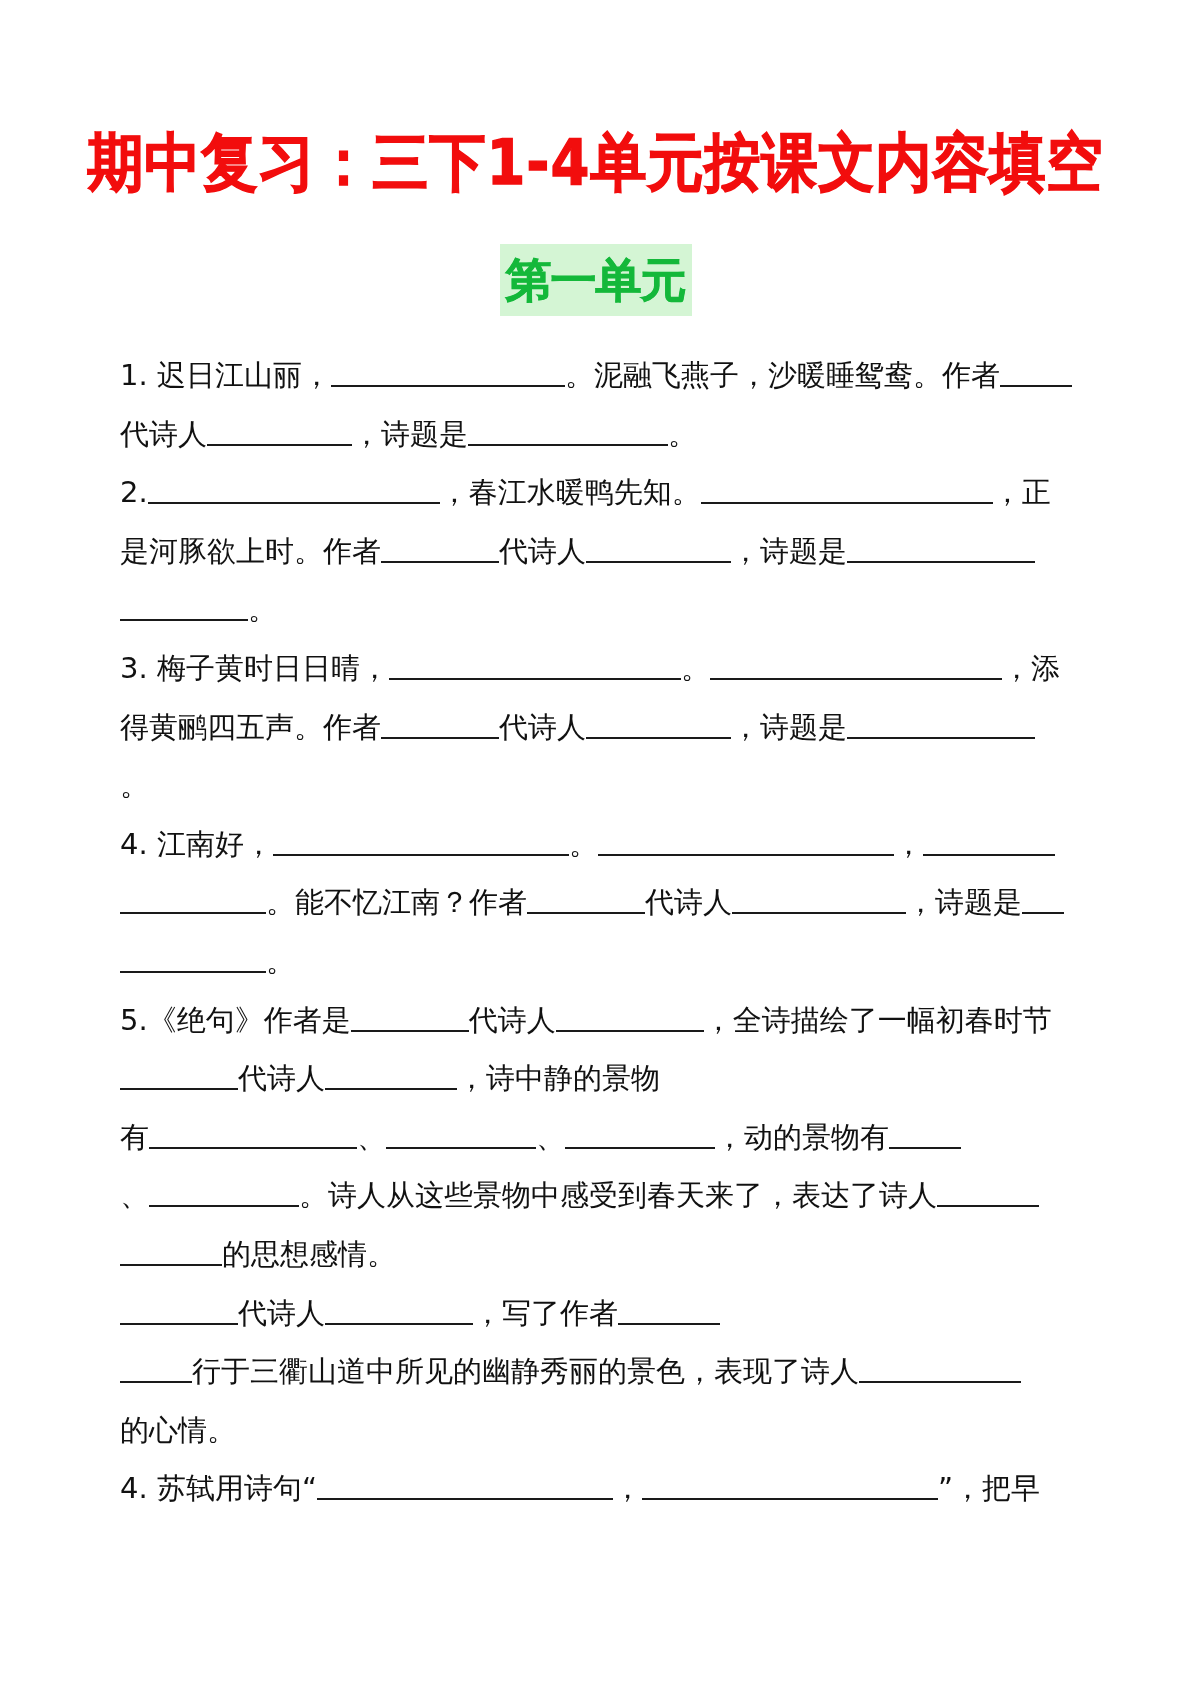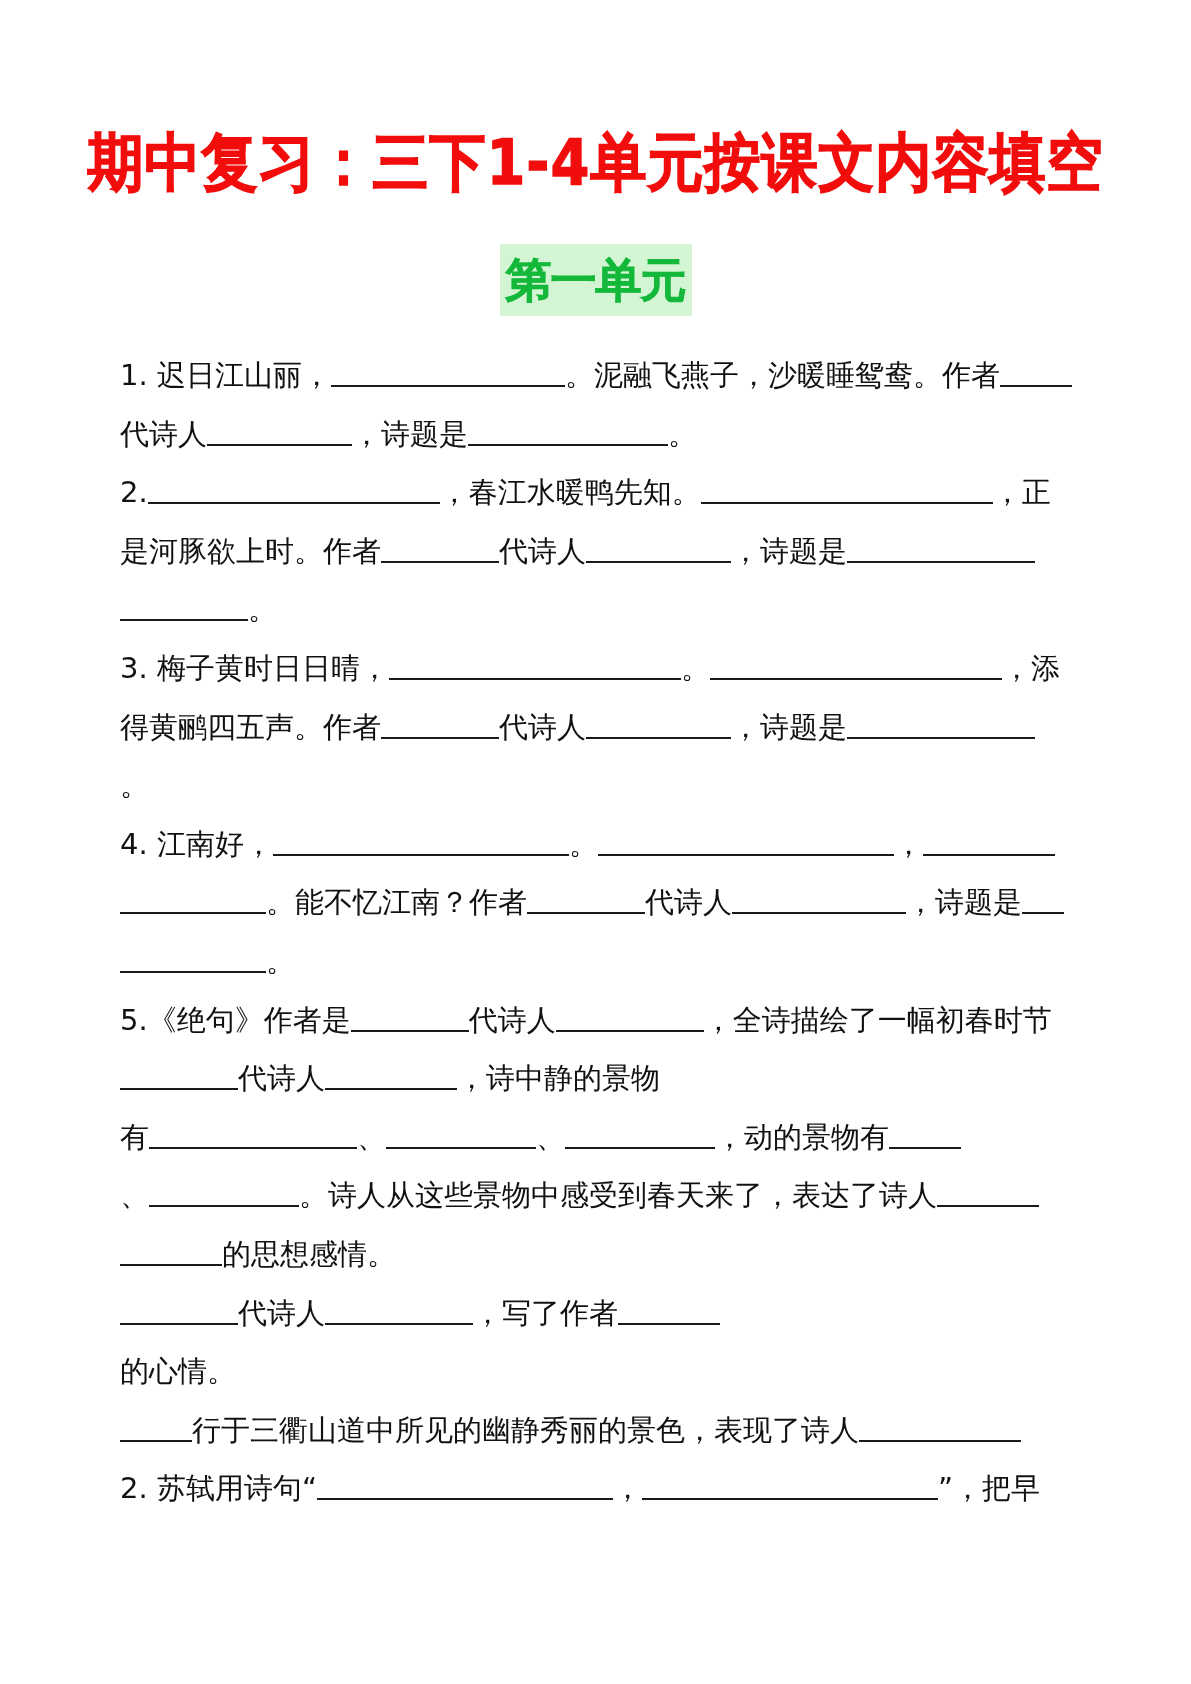--- a/index.html
+++ b/index.html
@@ -205,30 +205,30 @@
     </div>
     <div>
       <div class="line">
         <span class="blank" style="width: 118px;"></span>
         <span class="seg-text">代诗人</span>
         <span class="blank" style="width: 148px;"></span>
         <span class="seg-text">，写了作者</span>
         <span class="blank" style="width: 102px;"></span>
       </div>
       <div class="line">
-        <span class="seg-text">的心情。</span>
-      </div>
-      <div class="line">
         <span class="blank" style="width: 72px;"></span>
         <span class="seg-text">行于三衢山道中所见的幽静秀丽的景色，表现了诗人</span>
         <span class="blank" style="width: 162px;"></span>
       </div>
-    </div>
-    <div>
-      <div class="line">
-        <span class="seg-text">2. 苏轼用诗句“</span>
+      <div class="line">
+        <span class="seg-text">的心情。</span>
+      </div>
+    </div>
+    <div>
+      <div class="line">
+        <span class="seg-text">4. 苏轼用诗句“</span>
         <span class="blank" style="width: 296px;"></span>
         <span class="seg-text">，</span>
         <span class="blank" style="width: 296px;"></span>
         <span class="seg-text">”，把早</span>
       </div>
     </div>
   </div>
 
 </body></html>

